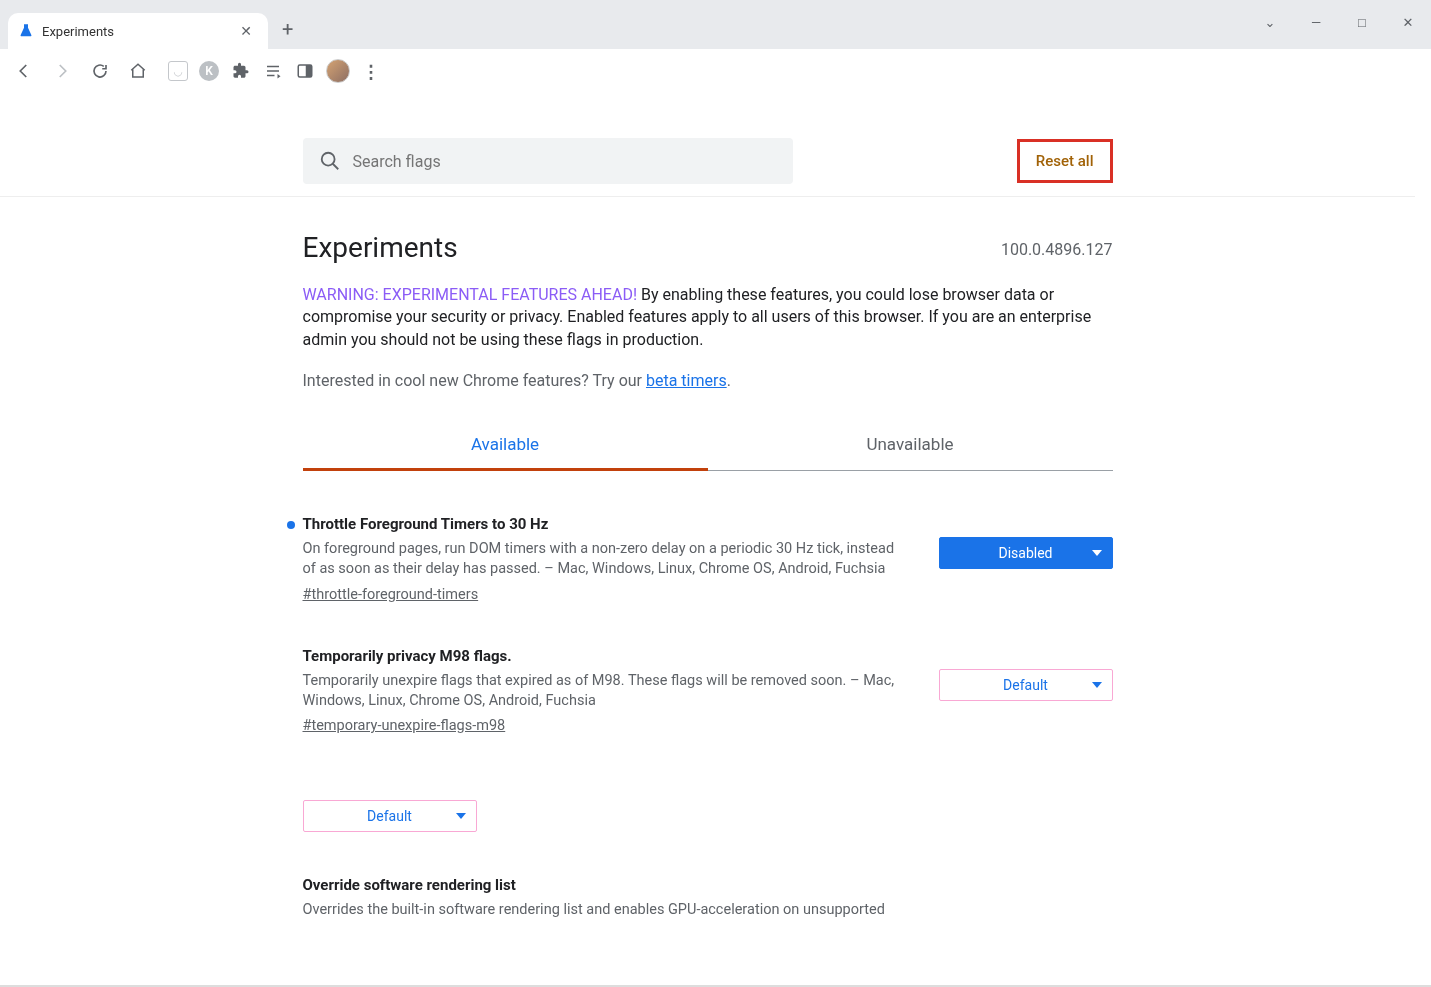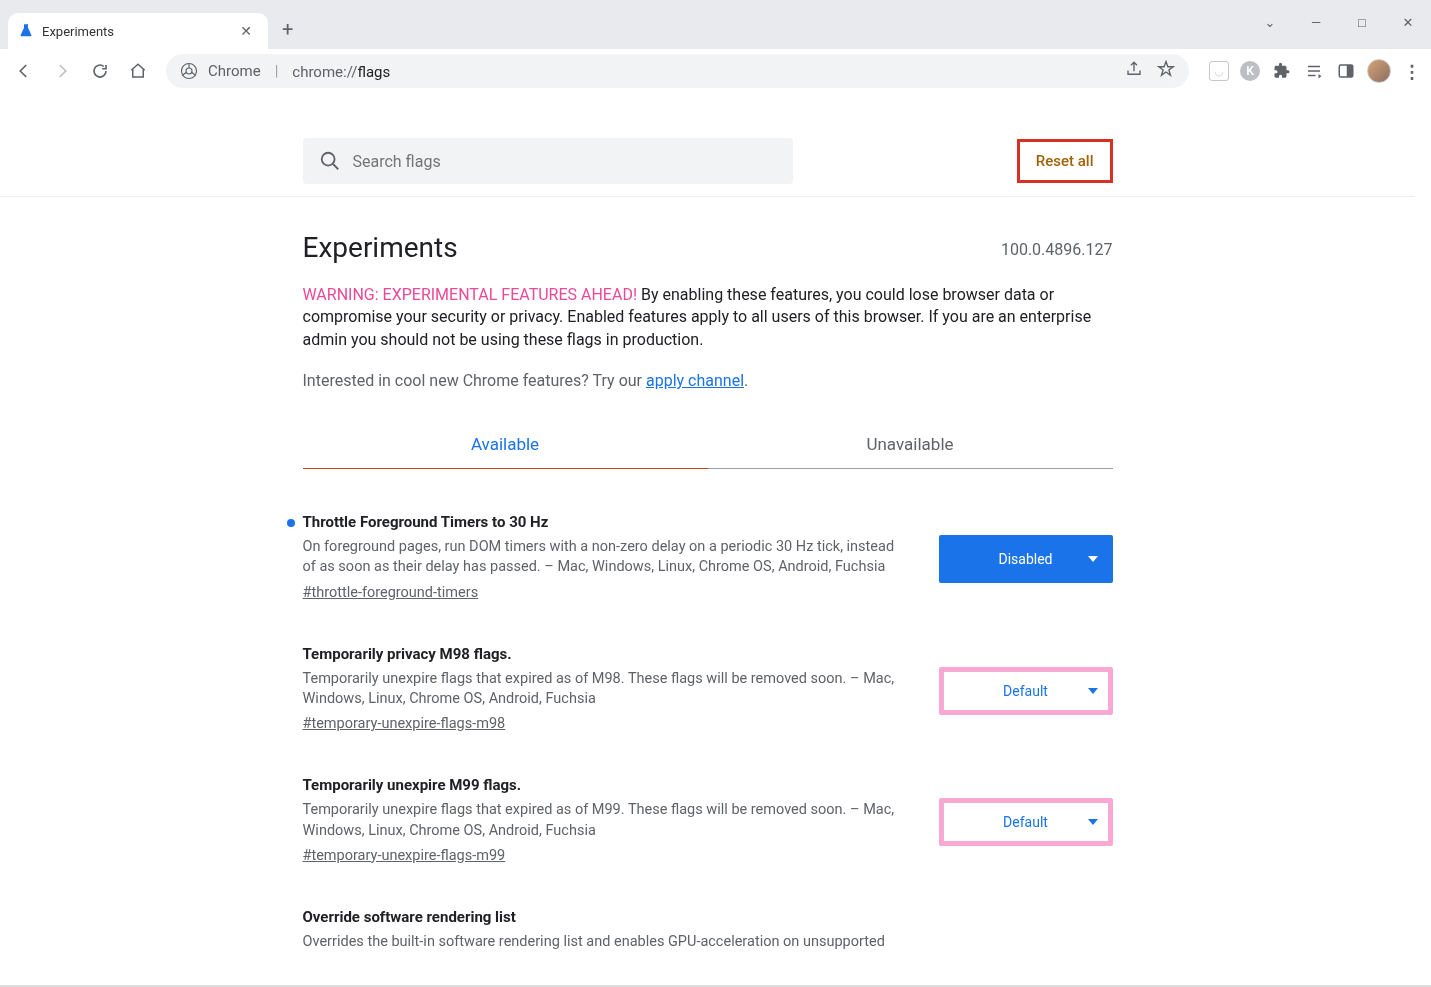--- a/index.html
+++ b/index.html
@@ -40,38 +40,38 @@
 .reset-wrap { margin-left:auto; }
 .reset-btn { color:#a16207; font-size:15px; font-weight:500; background:#fff; border:none; padding:10px 16px; cursor:pointer; }
 .reset-highlight { border:3px solid #d93025; display:inline-block; }
 
 .page-border-bottom { border-bottom:1px solid #eee; height:1px; margin:10px -2000px 0; }
 
 h1.page-title { font-size:28px; font-weight:400; color:#202124; margin-top:34px; }
 .version { float:right; color:#5f6368; font-size:16px; margin-top:-24px; }
 
 .warning-block { margin-top:20px; font-size:16px; line-height:1.4; color:#202124; }
-.warning-red { color:#ec4899;margin-top:17px; }
+.warning-red { color:#8b5cf6;margin-top:17px; }
 
 .beta-line { margin-top:20px; font-size:16px; color:#5f6368; }
 .beta-line a { color:#1a73e8; text-decoration:underline; }
 
 .tabs { display:flex; margin-top:30px; border-bottom:1px solid #9aa0a6; }
 .tabrole { flex:1; text-align:center; padding:14px 0; font-size:17px; color:#5f6368; cursor:pointer; }
-.tabrole.active { color:#1a73e8; border-bottom:1px solid #c2410c; margin-bottom:-1px; }
+.tabrole.active { color:#1a73e8; border-bottom:3px solid #c2410c; margin-bottom:-1px; }
 
 .flag-item { margin-top:44px; display:flex; gap:32px; }
 .flag-text { flex:1; }
 .flag-title { font-size:15px; font-weight:700; color:#202124; position:relative; }
 .flag-title.modified::before { content:""; width:8px; height:8px; background:#1a73e8; border-radius:50%; position:absolute; left:-16px; top:6px; }
 .flag-desc { font-size:14.5px; color:#5f6368; margin-top:6px; line-height:1.4; }
 .flag-anchor { font-size:14.5px; color:#5f6368; text-decoration:underline; margin-top:6px; display:inline-block; }
 
 .flag-control { flex:0 0 174px; padding-top:22px; }
-.sel { width:174px; height:48px; border:5px solid #f9a8d4; background:#fff; color:#1a73e8; font-size:14px; display:flex; align-items:center; justify-content:center; position:relative; cursor:pointer; border-radius:2px; }
+.sel { width:174px; height:32px; border:1px solid #f9a8d4; background:#fff; color:#1a73e8; font-size:14px; display:flex; align-items:center; justify-content:center; position:relative; cursor:pointer; border-radius:2px; }
 .sel.filled { background:#1a73e8; color:#fff; border-color:#1a73e8; }
 .sel::after { content:""; position:absolute; right:10px; width:0; height:0; border-left:5px solid transparent; border-right:5px solid transparent; border-top:6px solid currentColor; }
 
 
 .page-wrap::-webkit-scrollbar { width:16px; }
 .page-wrap::-webkit-scrollbar-track { background:#f1f1f1; }
 .page-wrap::-webkit-scrollbar-thumb { background:#c1c1c1; }
 
 .bottom-border { position:absolute; left:0; right:0; bottom:0; height:2px; background:#ddd; }
 </style>
@@ -109,40 +109,20 @@
   <div class="tb-btn">
       <svg width="18" height="18" viewBox="0 0 24 24">
         <path fill="none" stroke="#5f6368" stroke-width="2.2" d="M20 12a8 8 0 1 1-3-6.2M20 4v5h-5"></path>
       </svg>
     </div>
   <div class="tb-btn">
       <svg width="18" height="18" viewBox="0 0 24 24">
         <path fill="none" stroke="#5f6368" stroke-width="2" d="M3 11l9-8 9 8M5 10v10h14V10"></path>
       </svg>
     </div>
-  <div class="omnibox">
-    <svg class="site-icon" viewBox="0 0 24 24">
-        <circle cx="12" cy="12" r="10" fill="none" stroke="#5f6368" stroke-width="1.5"></circle>
-        <circle cx="12" cy="12" r="4" fill="none" stroke="#5f6368" stroke-width="1.5"></circle>
-        <path stroke="#5f6368" stroke-width="1.5" d="M12 2v6M3 18l5-4M21 18l-5-4"></path>
-      </svg>
-    <span class="url-label">Chrome</span>
-    <span class="url-sep">|</span>
-    <span>
-      <span class="url-proto">chrome://</span><span class="url-path">flags</span>
-    </span>
-    <div class="omnibox-actions">
-      <span style="color:#5f6368"><svg width="18" height="18" viewBox="0 0 24 24">
-            <path fill="none" stroke="currentColor" stroke-width="1.8" d="M12 3v12M8 7l4-4 4 4M4 14v5h16v-5"></path>
-          </svg></span>
-      <span style="color:#5f6368"><svg width="18" height="18" viewBox="0 0 24 24">
-            <path fill="none" stroke="currentColor" stroke-width="1.8" d="M12 2l2.5 7h7l-5.7 4.3 2.2 7L12 16l-6 4.3 2.2-7L2.5 9h7z"></path>
-          </svg></span>
-    </div>
-  </div>
   <div class="ext-row">
     <span class="ico" style="border:1px solid #c4c7cb;border-radius:3px;width:20px;height:20px;color:#c4c7cb;font-size:11px;display:flex;align-items:center;justify-content:center">◡</span>
     <span class="ico">
         <span style="width:20px;height:20px;border-radius:50%;background:#bcc0c4;color:#fff;font-size:12px;display:flex;align-items:center;justify-content:center;font-weight:600">K</span>
       </span>
     <span class="ico">
         <svg width="18" height="18" viewBox="0 0 24 24">
           <path fill="#5f6368" d="M20 11h-2V7c0-1-.9-2-2-2h-4V3a2 2 0 0 0-4 0v2H4c-1 0-2 .9-2 2v4h2a2 2 0 0 1 0 4H2v4c0 1 .9 2 2 2h4v-2a2 2 0 0 1 4 0v2h4c1 0 2-.9 2-2v-4h2a2 2 0 0 0 0-4z"></path>
         </svg>
       </span>
@@ -185,21 +165,21 @@
 
   <div class="content" style="padding-top:0">
     <h1 class="page-title">Experiments</h1>
     <div class="version">100.0.4896.127</div>
 
     <p class="warning-block">
       <span class="warning-red">WARNING: EXPERIMENTAL FEATURES AHEAD!</span><span> By enabling these features, you could lose browser data or compromise your security or privacy. Enabled features apply to all users of this browser. If you are an enterprise admin you should not be using these flags in production.</span>
     </p>
 
     <p class="beta-line">
-      <span>Interested in cool new Chrome features? Try our </span><a href="#">apply channel</a>.
+      <span>Interested in cool new Chrome features? Try our </span><a href="#">beta timers</a>.
     </p>
 
     <div class="tabs">
       <div class="tabrole active">Available</div>
       <div class="tabrole">Unavailable</div>
     </div>
 
     <div id="flags-list">
         <div class="flag-item">
           <div class="flag-text"><div class="flag-title modified">Throttle Foreground Timers to 30 Hz</div><div class="flag-desc">On foreground pages, run DOM timers with a non-zero delay on a periodic 30 Hz tick, instead of as soon as their delay has passed. – Mac, Windows, Linux, Chrome OS, Android, Fuchsia</div><a class="flag-anchor" href="#">#throttle-foreground-timers</a></div>
@@ -207,21 +187,20 @@
             <div class="sel filled">Disabled</div>
           </div>
         </div>
         <div class="flag-item">
           <div class="flag-text"><div class="flag-title">Temporarily privacy M98 flags.</div><div class="flag-desc">Temporarily unexpire flags that expired as of M98. These flags will be removed soon. – Mac, Windows, Linux, Chrome OS, Android, Fuchsia</div><a class="flag-anchor" href="#">#temporary-unexpire-flags-m98</a></div>
           <div class="flag-control">
             <div class="sel">Default</div>
           </div>
         </div>
         <div class="flag-item">
-          <div class="flag-text"><div class="flag-title">Temporarily unexpire M99 flags.</div><div class="flag-desc">Temporarily unexpire flags that expired as of M99. These flags will be removed soon. – Mac, Windows, Linux, Chrome OS, Android, Fuchsia</div><a class="flag-anchor" href="#">#temporary-unexpire-flags-m99</a></div>
           <div class="flag-control">
             <div class="sel">Default</div>
           </div>
         </div>
         <div class="flag-item">
           <div class="flag-text">
             <div class="flag-title">Override software rendering list</div>
             <div class="flag-desc">Overrides the built-in software rendering list and enables GPU-acceleration on unsupported</div>
           </div>
           <div class="flag-control"></div>

